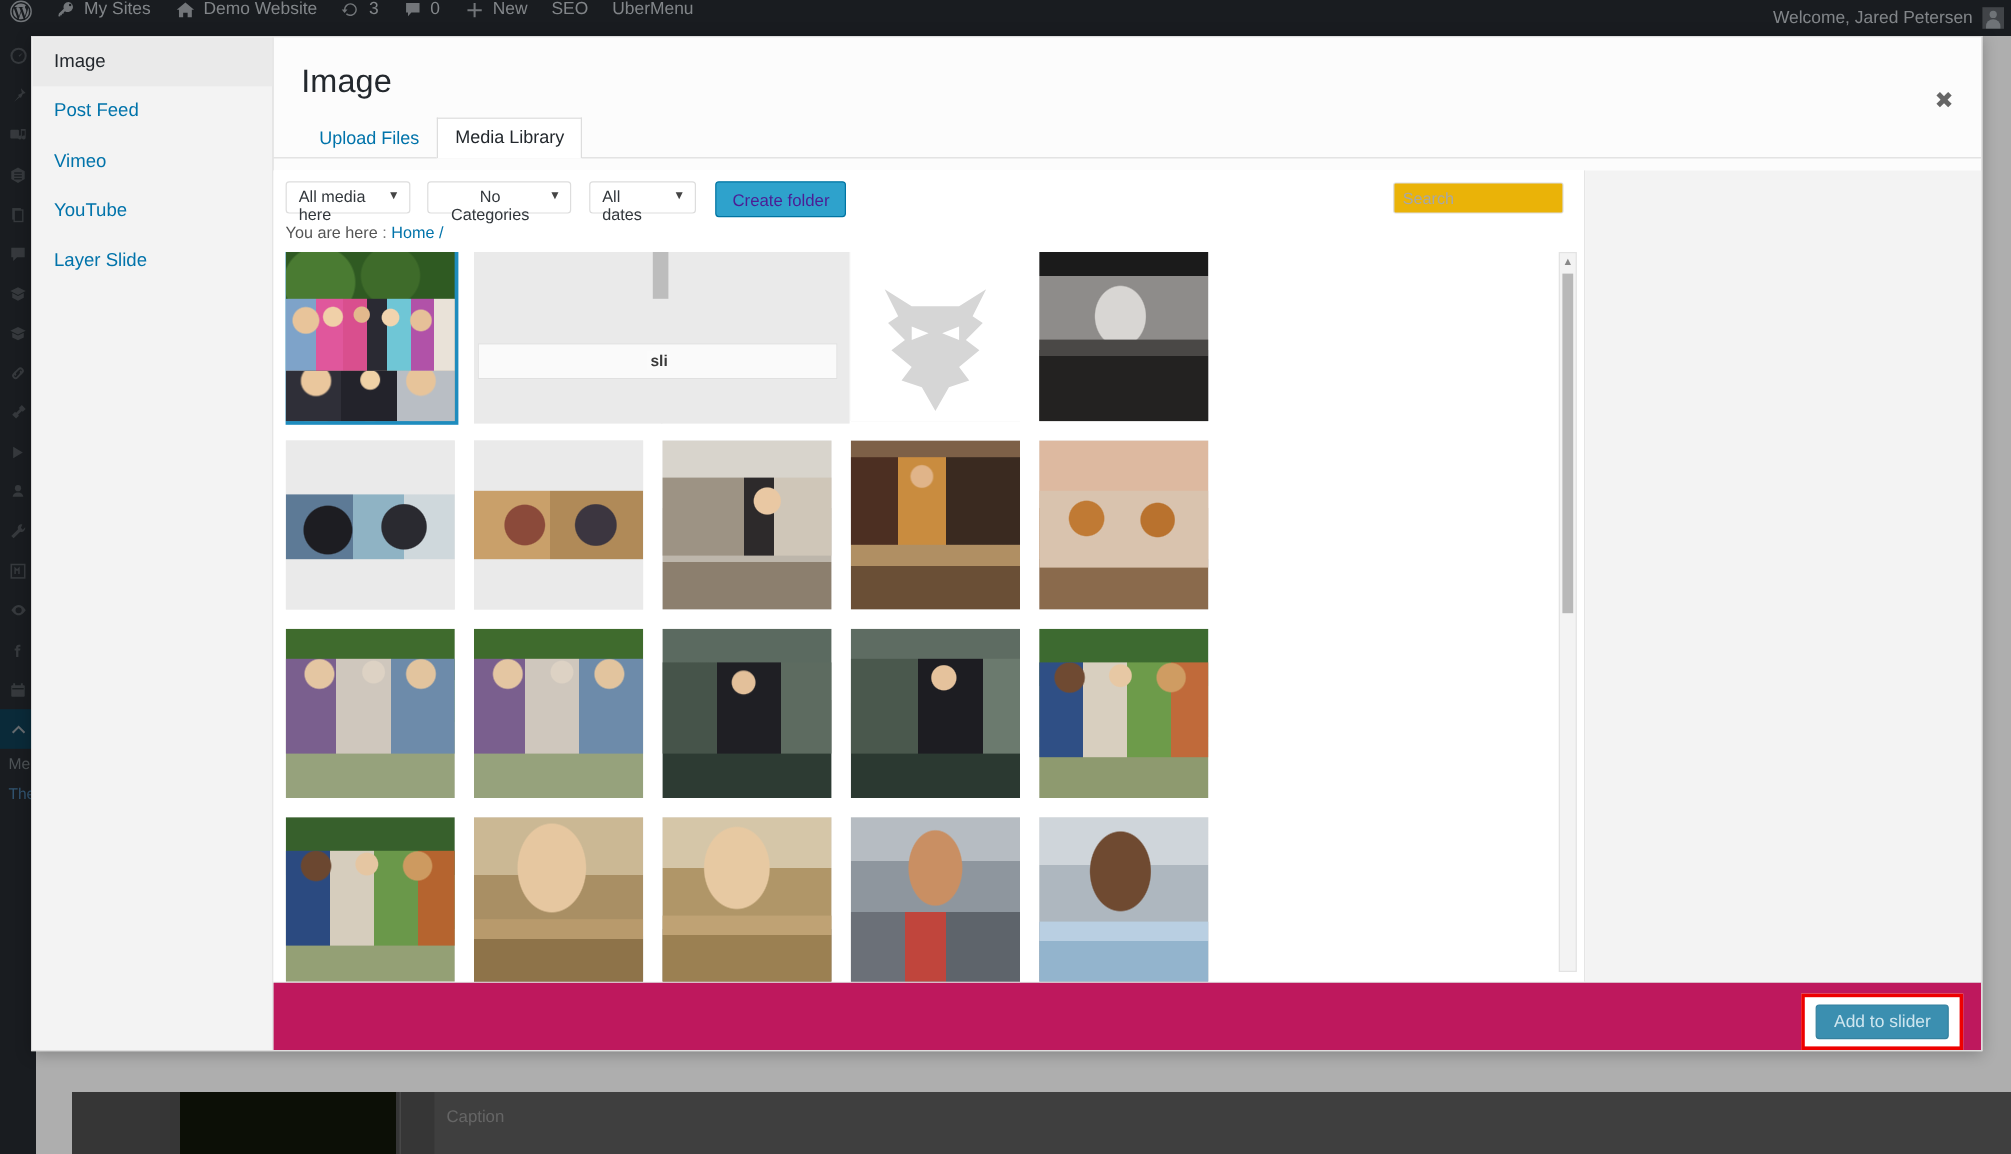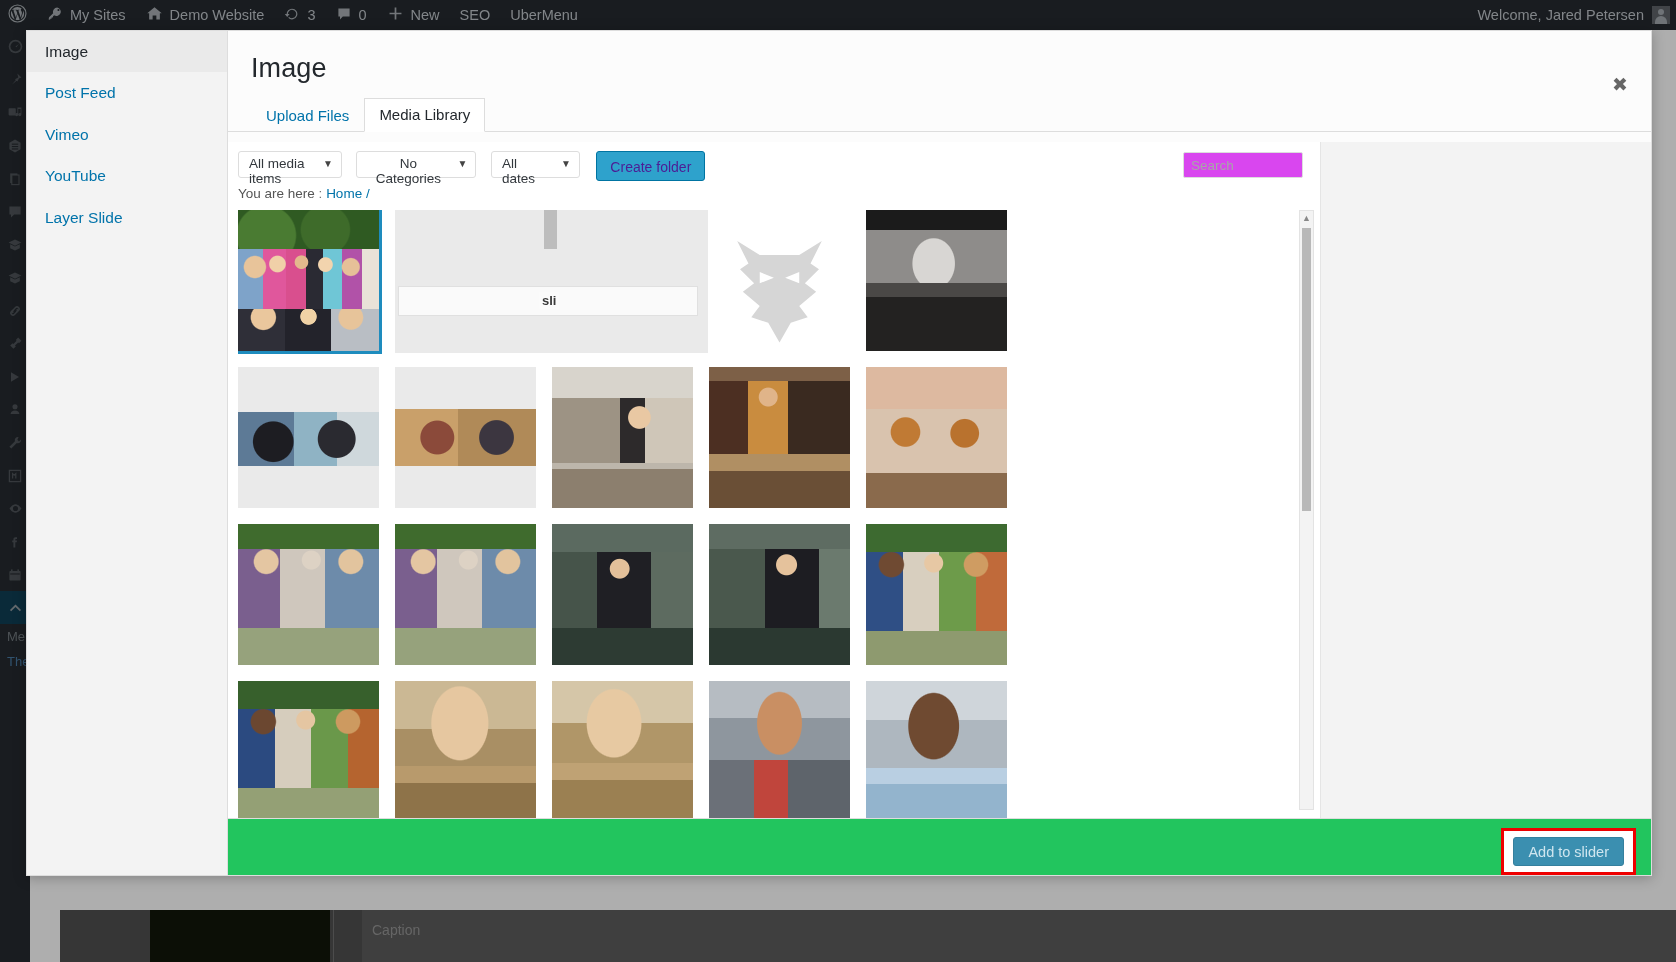--- a/index.html
+++ b/index.html
@@ -12,21 +12,21 @@
   }
   .screen { position: relative; width: 1676px; height: 962px; overflow: hidden; }
 
   
   .adminbar {
     position: absolute; left: 0; top: 0; width: 1676px; height: 30px;
     background: #23282d; color: #b4b9be;
     display: flex; align-items: center; font-size: 14.5px; z-index: 5;
   }
   .ab-item {
-    display: flex; align-items: center; gap: 7px;
+    display: flex; gap: 7px;
     padding: 0 10px; height: 30px; color: #b4b9be; white-space: nowrap;
   }
   .ab-item:first-child { padding-left: 8px; }
   .ab-icon { display: inline-block; line-height: 1; opacity: .85; }
   .ab-right { margin-left: auto; display: flex; align-items: center; gap: 8px; padding-right: 6px; }
   .ab-avatar {
     width: 18px; height: 18px; background: #5a5f64; display: block; position: relative; overflow: hidden;
   }
   .ab-avatar::before { content:""; position:absolute; left:6px; top:3px; width:6px; height:6px; border-radius:50%; background:#9aa0a6; }
   .ab-avatar::after { content:""; position:absolute; left:3px; top:10px; width:12px; height:8px; border-radius:6px 6px 0 0; background:#9aa0a6; }
@@ -109,22 +109,22 @@
     font-size: 13.5px; color: #32373c; padding: 4px 26px 0 10px; margin-left: 10px; cursor: pointer;
   }
   .sel .caret { position: absolute; right: 8px; top: 6px; font-size: 10px; color: #444; }
   .sel.w1 { width: 104px; } .sel.w2 { width: 120px; text-align: center; } .sel.w3 { width: 89px; }
   .btn-primary {
     display: inline-block; height: 30px; line-height: 30px; padding: 0 13px; margin-left: 12px;
     background: #2ea2cc; border: 1px solid #0074a2; border-radius: 3px;
     color: #4c1d95; font-size: 14px; vertical-align: top; cursor: pointer; box-sizing: border-box;
   }
   .search-input {
-    position: absolute; right: 17px; top: 10px; width: 120px; height: 26px; box-sizing: border-box;
-    border: 1px solid #ddd; border-radius: 2px; background: #d946ef; padding: 0 7px;
+    position: absolute; right: 17px; top: 10px; width: 142px; height: 26px; box-sizing: border-box;
+    border: 1px solid #ddd; border-radius: 2px; background: #eab308; padding: 0 7px;
     font-size: 13.5px; color: #32373c; font-family: "Liberation Sans", sans-serif;
   }
   .search-input::placeholder { color: #a7a7a7; }
 
   .breadcrumb { position: absolute; left: 10px; top: 44px; font-size: 13.5px; color: #555; }
   .breadcrumb .crumb-link { color: #0073aa; cursor: pointer; }
   .breadcrumb .sep { color: #777; }
 
   
   .grid {
@@ -146,21 +146,21 @@
     position: absolute; right: 6px; top: 68px; width: 15px; bottom: 8px;
     background: #f3f3f3; border: 1px solid #e3e3e3; box-sizing: border-box; cursor: pointer;
   }
   .vscroll .up { position: absolute; left: 0; right: 0; top: 0; height: 15px; text-align: center; font-size: 9px; color: #888; line-height: 15px; }
   .vscroll .thumb { position: absolute; left: 2px; right: 2px; top: 17px; height: 283px; background: #b8b8b8; }
 
   
   .detail { position: absolute; left: 1093px; top: 0; right: 0; bottom: 0; background: #f3f3f3; }
 
   
-  .footer { position: absolute; left: 0; right: 0; bottom: 0; height: 56px; background: #22c55e; }
+  .footer { position: absolute; left: 0; right: 0; bottom: 0; height: 56px; background: #be185d; }
   .addslider-wrap {
     position: absolute; right: 15px; top: 9px;
     border: 3px solid #ee0000; padding: 6px 9px; background: #fff;
   }
   .btn-add {
     display: block; height: 29px; line-height: 29px; padding: 0 14px;
     background: #3b8fb0; border: 1px solid #35809e; border-radius: 3px;
     color: #cfe6ef; font-size: 14.5px; cursor: pointer; box-sizing: border-box;
   }
 </style>
@@ -381,21 +381,21 @@
         <div class="tab active">
           <span>Media Library</span>
         </div>
       </div>
 
       <div class="browser">
         <div class="browser-inner">
 
           <div class="toolbar">
             <div class="sel w1">
-              <span>All media items</span>
+              <span>All media here</span>
               <span class="caret">▼</span>
             </div>
             <div class="sel w2">
               <span>No Categories</span>
               <span class="caret">▼</span>
             </div>
             <div class="sel w3">
               <span>All dates</span>
               <span class="caret">▼</span>
             </div>

